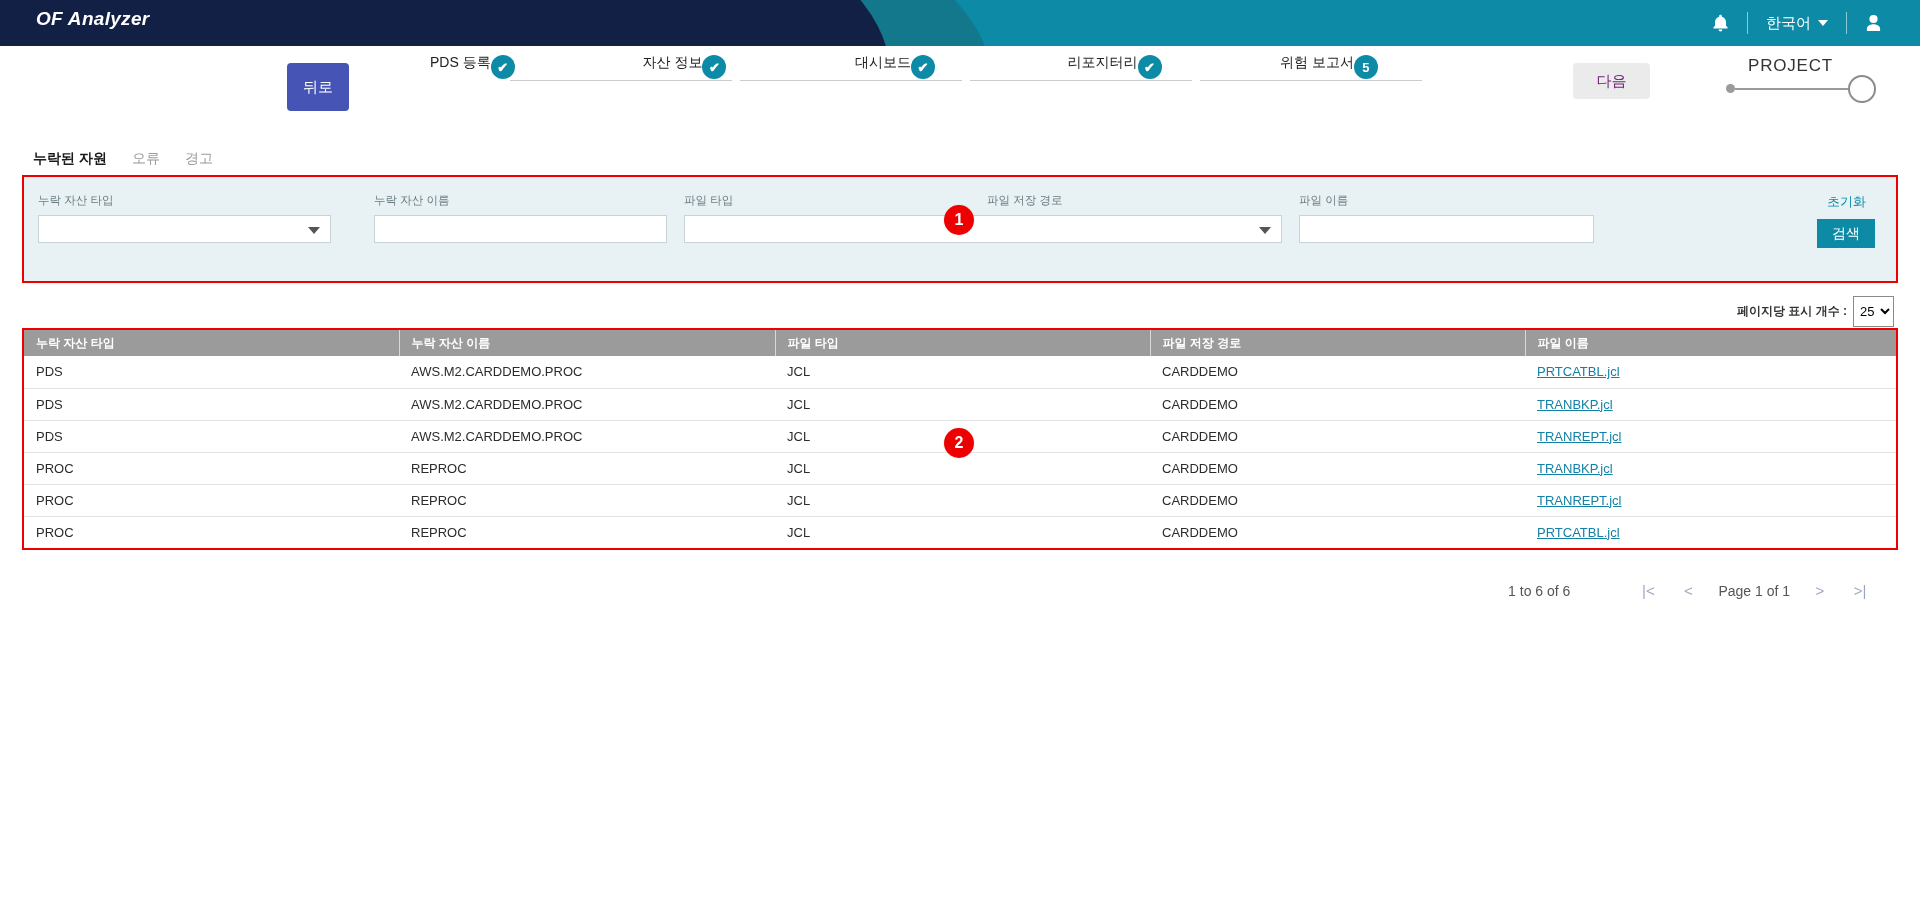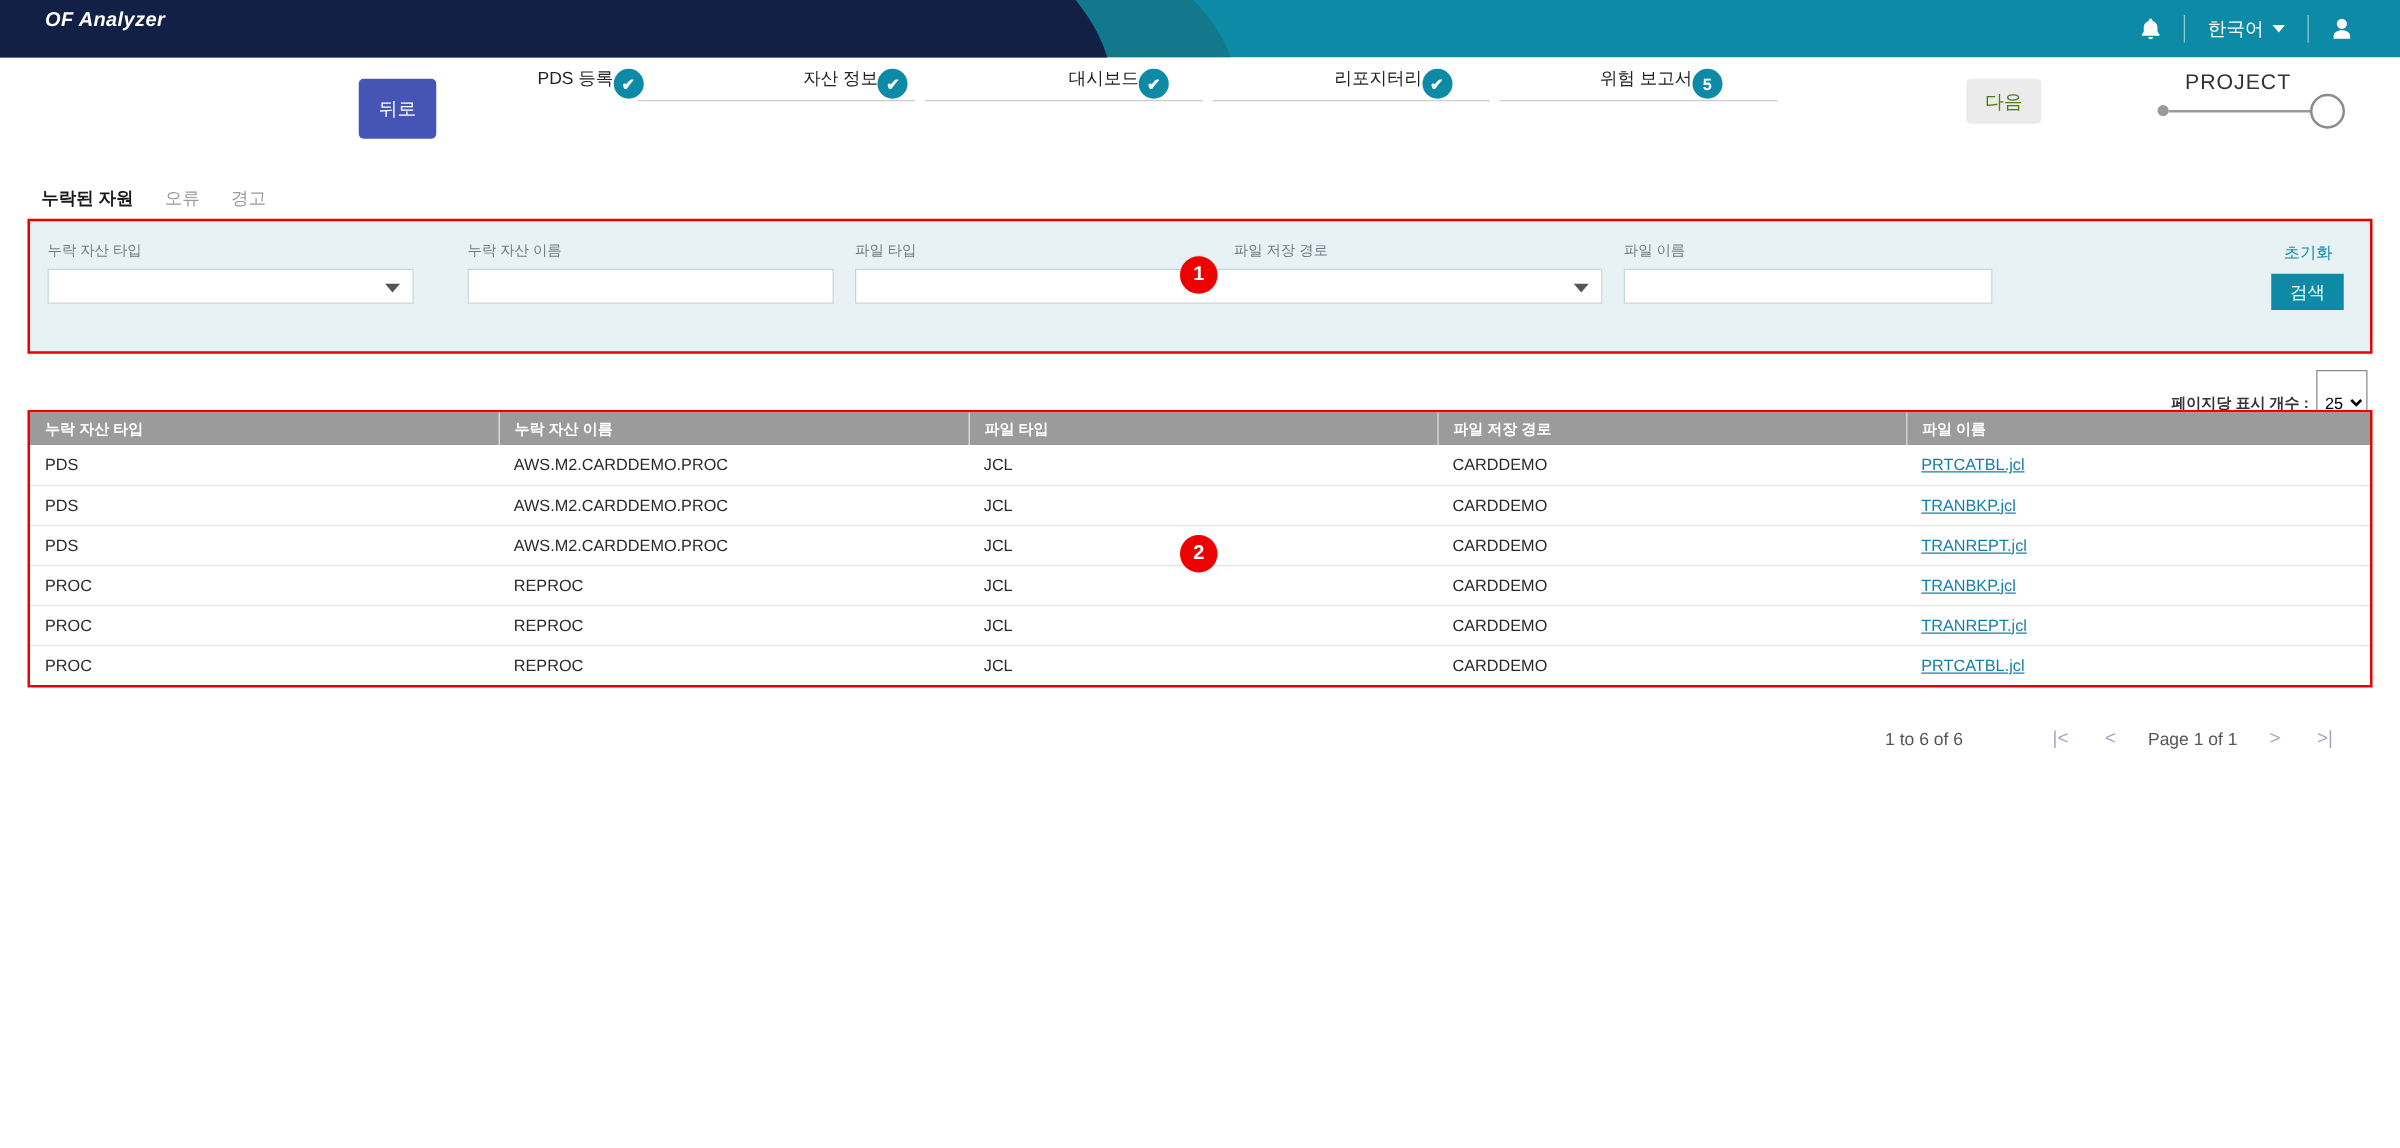--- a/index.html
+++ b/index.html
@@ -31,21 +31,21 @@
     background: #14788d;
     border-radius: 0 100% 58% 0 / 0 100% 58% 0;
     z-index: 0;
   }
   .topbar-curve-dark { z-index: 1; }
   .brand {
     position: absolute;
     left: 36px; top: 8px;
     z-index: 3;
     color: #ffffff;
-    font-size: 16px;
+    font-size: 19px;
     font-weight: bold;
     font-style: italic;
     letter-spacing: .3px;
   }
   .topbar-right {
     position: absolute;
     right: 20px; top: 0;
     height: 46px;
     display: flex; align-items: center;
     gap: 0px;
@@ -125,23 +125,23 @@
   }
   .l1 { left: 510px; width: 222px; }
   .l2 { left: 740px; width: 222px; }
   .l3 { left: 970px; width: 222px; }
   .l4 { left: 1200px; width: 222px; }
   .check { font-size: 13px; line-height: 1; }
 
   .btn-next {
     position: absolute;
     left: 1573px; top: 17px;
-    width: 60px; height: 36px;
+    width: 77px; height: 36px;
     background: #ebebeb;
-    color: #4d7c0f;
+    color: #701a75;
     border: none;
     border-radius: 4px;
     font-size: 15px;
     font-family: "Liberation Sans", sans-serif;
     cursor: default;
   }
 
   .projwrap {
     position: absolute;
     right: 34px; top: 10px;
@@ -255,21 +255,21 @@
   .pagesize {
     position: absolute;
     right: 26px; top: 296px;
     display: flex; align-items: center; gap: 6px;
     font-size: 12px; color: #333333;
     font-weight: bold;
   }
   .pagesize select {
     font-size: 13px;
     font-family: "Liberation Sans", sans-serif;
-    padding: 17px 2px;
+    padding: 6px 2px;
     border: 1px solid #8a8a8a;
     background: #ffffff;
   }
 
   
   .table-wrap {
     position: absolute;
     left: 22px; top: 328px;
     width: 1876px;
     border: 2px solid #ee0000;

